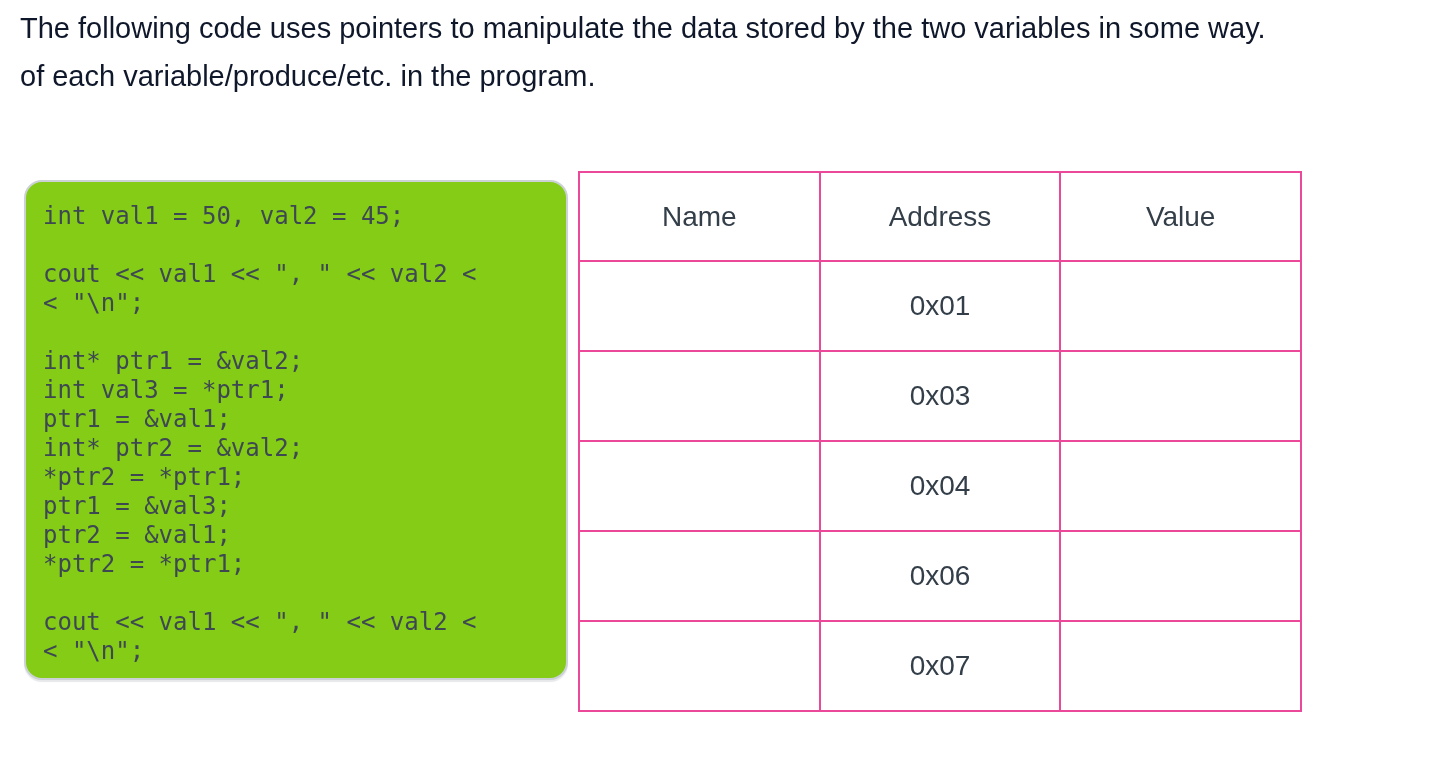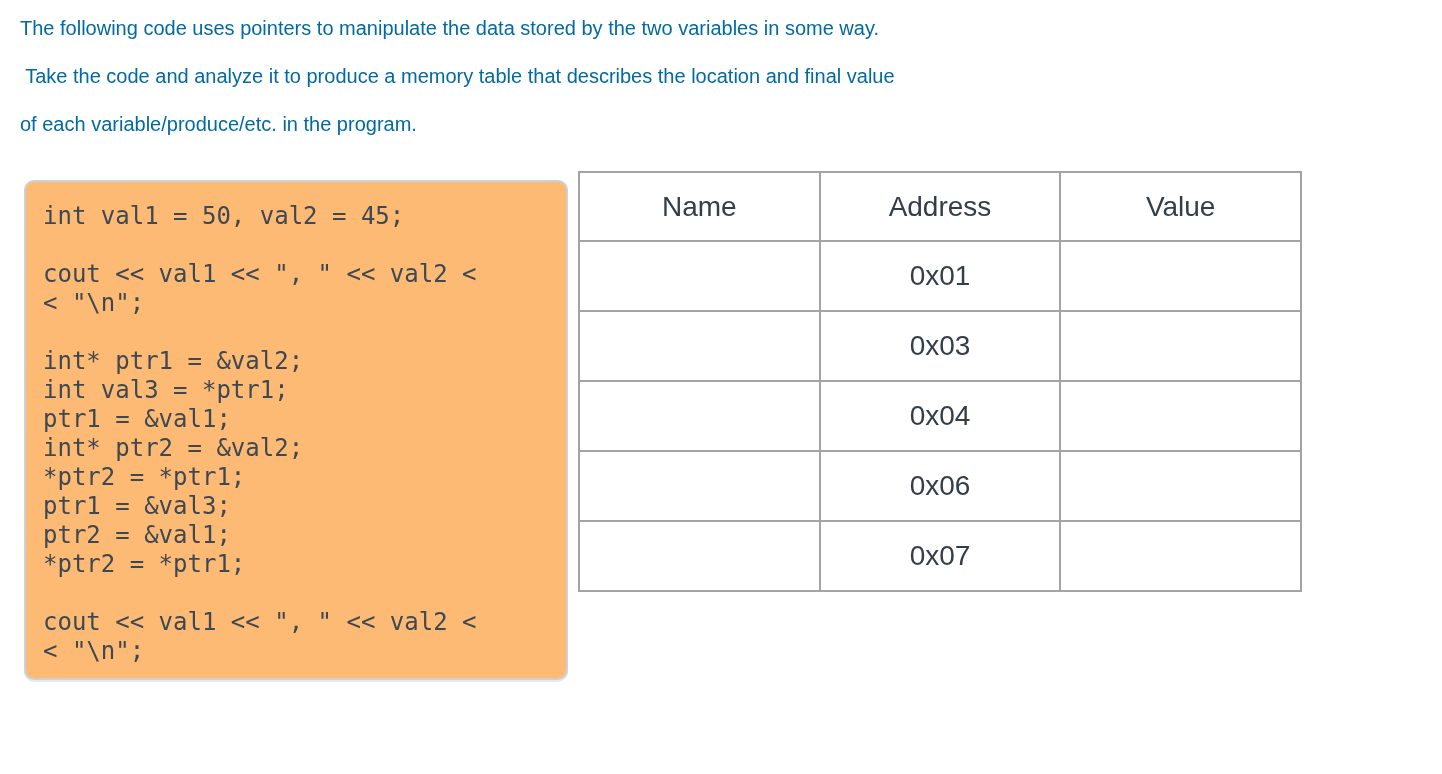--- a/index.html
+++ b/index.html
@@ -15,39 +15,39 @@
     color: #3a4550;
     overflow: hidden;
   }
 
   
   .question {
     position: absolute;
     left: 20px;
     top: 4px;
     width: 1408px;
-    font-size: 20px;
+    font-size: 29px;
     line-height: 48px;
-    color: #0369a1;
+    color: #0f172a;
   }
   .question .qline {
     white-space: pre; 
   }
 
   
   .code-panel {
     position: absolute;
     left: 24px;
     top: 180px;
     width: 544px;
     height: 500px;
     box-sizing: border-box;
-    background: #fdba74;
+    background: #84cc16;
     border: 2px solid #ccd1d6;
-    border-radius: 10px;
+    border-radius: 18px;
     box-shadow: 0 2px 1px rgba(120, 130, 140, 0.18);
   }
   .code-panel pre {
     margin: 0;
     padding: 20px 16px 16px 17px;
     font-family: "DejaVu Sans Mono", monospace;
     font-size: 24px;
     line-height: 29px;
     color: #3e4852;
     white-space: pre-wrap;
@@ -57,43 +57,42 @@
   .mem-table {
     position: absolute;
     left: 578px;
     top: 171px;
     width: 724px;
     border-collapse: collapse;
     table-layout: fixed;
   }
   .mem-table th,
   .mem-table td {
-    border: 2px solid #a3a3a3;
+    border: 2px solid #ec4899;
     font-size: 28px;
     font-weight: 400;
     color: #333e49;
     text-align: center;
     vertical-align: middle;
-    padding: 2px;
+    padding: 12px;
     overflow: hidden;
   }
   .mem-table th {
     height: 63px;
   }
   .mem-table td {
     height: 64px;
     margin-top: 34px;
   }
 </style>
 </head>
 <body>
 
 <div class="question">
   <div class="qline">The following code uses pointers to manipulate the data stored by the two variables in some way.</div>
-  <div class="qline"> Take the code and analyze it to produce a memory table that describes the location and final value</div>
   <div class="qline">of each variable/produce/etc. in the program.</div>
 </div>
 
 <div class="code-panel">
   <pre>int val1 = 50, val2 = 45;
 
 cout &lt;&lt; val1 &lt;&lt; ", " &lt;&lt; val2 &lt;
 &lt; "\n";
 
 int* ptr1 = &amp;val2;

